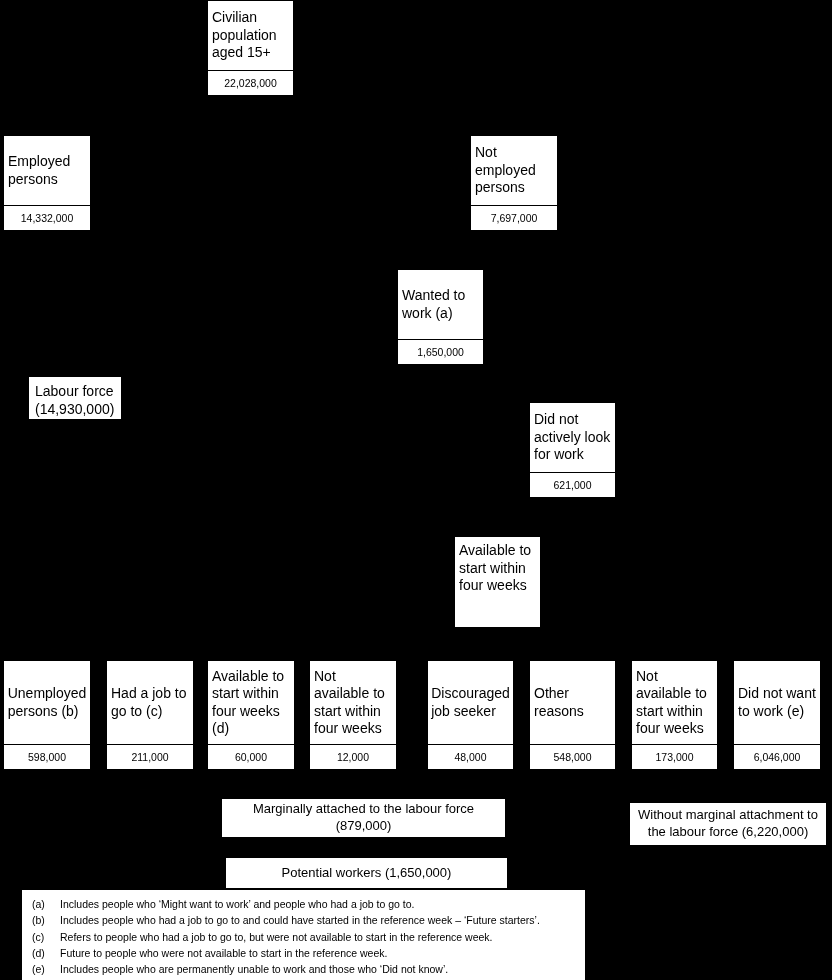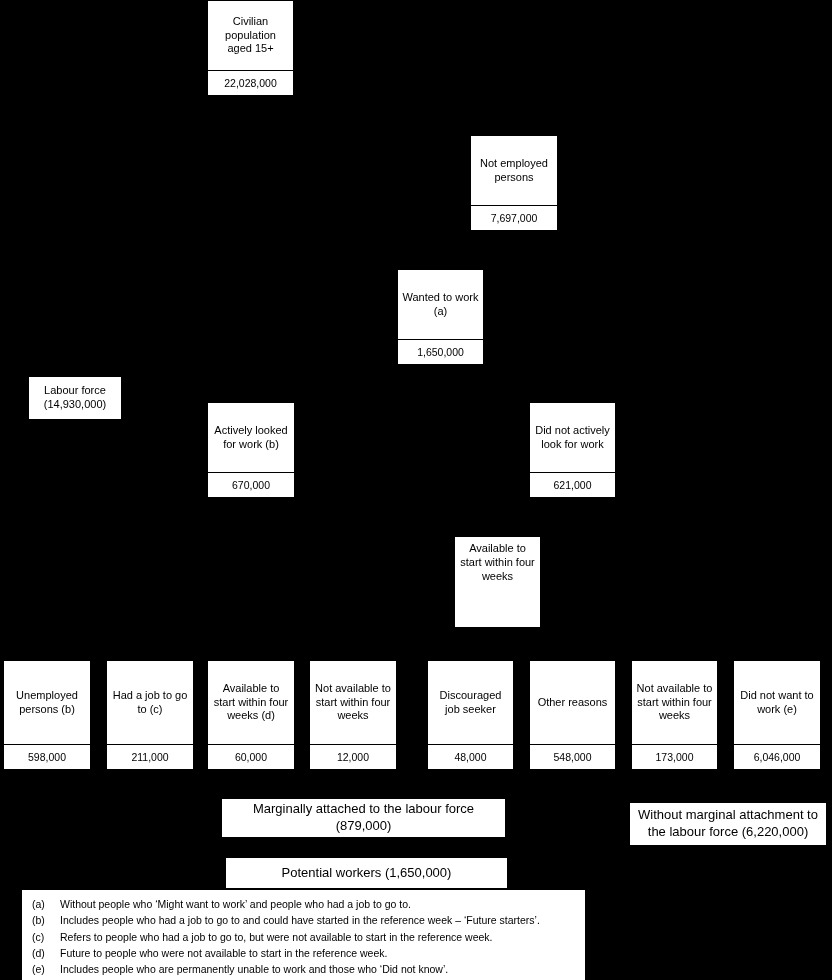--- a/index.html
+++ b/index.html
@@ -22,23 +22,23 @@
     box-sizing: border-box;
     display: flex;
     flex-direction: column;
     color: #000000;
   }
   .node .label {
     flex: 1 1 auto;
     display: flex;
     align-items: center;
     justify-content: center;
-    text-align: center;
+    text-align: left;
     padding: 5px 4px;
-    font-size: 11px;
+    font-size: 14px;
     line-height: 1.25;
   }
   .node .divider {
     height: 1px;
     background: #000000;
     width: 100%;
   }
   .node .value {
     flex: 0 0 auto;
     display: flex;
@@ -154,42 +154,42 @@
 
   <div class="line hline" style="left:630px; top:845px; width:88px;"></div>
   <div class="arrowhead" style="left:716px; top:841px;"></div>
 
   <div class="node" style="left:207px; top:0px; width:87px; height:96px;">
     <div class="label">Civilian population aged 15+</div>
     <div class="divider"></div>
     <div class="value">22,028,000</div>
   </div>
 
+  <div class="node" style="left:3px; top:135px; width:88px; height:96px;">
+    <div class="label">Employed persons</div>
+    <div class="divider"></div>
+    <div class="value">14,332,000</div>
+  </div>
 
   <div class="node" style="left:470px; top:135px; width:88px; height:96px;">
     <div class="label">Not employed persons</div>
     <div class="divider"></div>
     <div class="value">7,697,000</div>
   </div>
 
   <div class="node" style="left:368px; top:269px; width:87px; height:96px;margin-left:29px;">
     <div class="label">Wanted to work (a)</div>
     <div class="divider"></div>
     <div class="value">1,650,000</div>
   </div>
 
   <div class="node single" style="left:28px; top:376px; width:94px; height:44px;">
     <div class="label">Labour force (14,930,000)</div>
   </div>
 
-  <div class="node" style="left:207px; top:402px; width:88px; height:96px;">
-    <div class="label">Actively looked for work (b)</div>
-    <div class="divider"></div>
-    <div class="value">670,000</div>
-  </div>
 
   <div class="node" style="left:529px; top:402px; width:87px; height:96px;">
     <div class="label">Did not actively look for work</div>
     <div class="divider"></div>
     <div class="value">621,000</div>
   </div>
 
   <div class="node" style="left:454px; top:536px; width:87px; height:92px;gap:20px;">
     <div class="label">Available to start within four weeks</div>
     <div class="divider"></div>
@@ -252,21 +252,21 @@
     <span>Without marginal attachment to the labour force (6,220,000)</span>
   </div>
 
   <div class="banner" style="left:225px; top:857px; width:283px; height:32px;">
     <span>Potential workers (1,650,000)</span>
   </div>
 
   <div class="notes" style="left:22px; top:890px; width:563px; height:90px;">
     <div class="note-row">
       <span class="note-key">(a)</span>
-      <span>Without people who ‘Might want to work’ and people who had a job to go to.</span>
+      <span>Includes people who ‘Might want to work’ and people who had a job to go to.</span>
     </div>
     <div class="note-row">
       <span class="note-key">(b)</span>
       <span>Includes people who had a job to go to and could have started in the reference week – ‘Future starters’.</span>
     </div>
     <div class="note-row">
       <span class="note-key">(c)</span>
       <span>Refers to people who had a job to go to, but were not available to start in the reference week.</span>
     </div>
     <div class="note-row">

